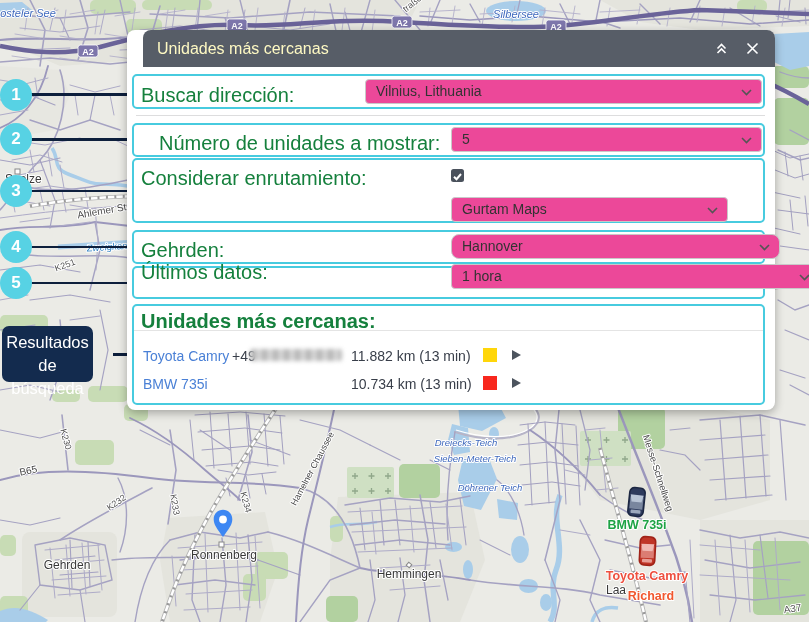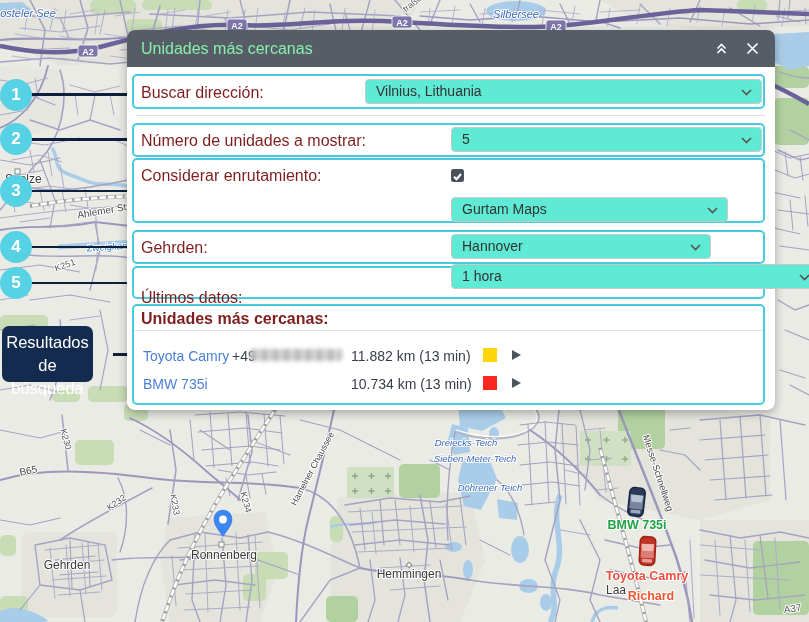--- a/index.html
+++ b/index.html
@@ -1,24 +1,24 @@
 <!DOCTYPE html>
 <html><head>
 <meta charset="utf-8">
 <style>
   html,body{margin:0;padding:0;}
   body{font-family:"Liberation Sans",sans-serif;}
   #stage{position:relative;width:809px;height:622px;overflow:hidden;background:#ebebe6;}
   #map{position:absolute;left:0;top:0;}
   #dialog{position:absolute;left:127px;top:30px;width:648px;height:380px;background:#fff;border-radius:8px;box-shadow:0 3px 10px rgba(0,0,0,.3);}
-  #hdr{position:absolute;left:0;top:0;right:0;height:37px;background:#575d67;border-radius:8px 8px 0 0;color:#86efac;font-size:16px;line-height:37px;padding-left:14px;box-sizing:border-box;}
+  #hdr{position:absolute;left:16px;top:0;right:0;height:37px;background:#575d67;border-radius:8px 8px 0 0;color:#fef9c3;font-size:16px;line-height:37px;padding-left:14px;box-sizing:border-box;}
   .hicon{position:absolute;top:12px;}
   .cbox{position:absolute;border:2px solid #47cbdf;border-radius:5px;background:#fff;box-sizing:border-box;}
-  .lbl{position:absolute;font-size:16px;color:#7f1d1d;}
-  .sel{position:absolute;height:25px;border:1px solid #c9c9c9;border-radius:4px;background:#5eead4;box-sizing:border-box;font-size:14px;color:#333;line-height:23px;padding-left:10px;}
+  .lbl{position:absolute;font-size:20px;color:#15803d;}
+  .sel{position:absolute;height:25px;border:1px solid #c9c9c9;border-radius:4px;background:#ec4899;box-sizing:border-box;font-size:14px;color:#333;line-height:23px;padding-left:10px;}
   .sel svg{position:absolute;right:9px;top:9px;}
   .divl{position:absolute;height:1px;background:#ddddde;}
   .link{position:absolute;font-size:14px;color:#4a80d6;}
   .rtxt{position:absolute;font-size:14px;color:#383e49;}
   .sq{position:absolute;width:14px;height:14px;}
   .tri{position:absolute;width:0;height:0;border-left:9px solid #4c545e;border-top:5.5px solid transparent;border-bottom:5.5px solid transparent;}
   .blurbar{position:absolute;left:250px;top:349px;width:92px;height:12px;background:repeating-linear-gradient(90deg,#bababa 0 7px,#dcdcdc 7px 11px);filter:blur(2px);border-radius:3px;}
   .num{position:absolute;width:32px;height:32px;border-radius:50%;background:#57d2e4;color:#fff;font-size:17px;font-weight:bold;text-align:center;line-height:32px;}
   .cline{position:absolute;height:2.5px;background:#0d1f3c;left:15px;}
   .cdot{position:absolute;width:6.5px;height:6.5px;border-radius:50%;background:#0d1f3c;left:130px;}
@@ -489,42 +489,42 @@
 
 <div class="cbox" style="left:132px;top:74px;width:633px;height:35px;"></div>
 <div class="lbl" style="left:141px;top:84px;">Buscar dirección:</div>
 <div class="sel" style="left:365px;top:79px;width:397px;">Vilnius, Lithuania<svg width="11" height="7" viewBox="0 0 11 7">
         <path d="M1 1 L5.5 5.5 L10 1" stroke="#555" stroke-width="1.6" fill="none"></path>
       </svg></div>
 
 <div class="divl" style="left:136px;top:115px;width:629px;"></div>
 
 <div class="cbox" style="left:132px;top:122.5px;width:633px;height:34px;"></div>
-<div class="lbl" style="left:141px;top:132px;">Número de unidades a mostrar:</div>
+<div class="lbl" style="left:159px;top:132px;">Número de unidades a mostrar:</div>
 <div class="sel" style="left:451px;top:127px;width:311px;">5<svg width="11" height="7" viewBox="0 0 11 7">
         <path d="M1 1 L5.5 5.5 L10 1" stroke="#555" stroke-width="1.6" fill="none"></path>
       </svg></div>
 
 <div class="cbox" style="left:132px;top:158px;width:633px;height:64.5px;"></div>
 <div class="lbl" style="left:141px;top:167px;text-align:center;">Considerar enrutamiento:</div>
 <div style="position:absolute;left:451px;top:168.5px;width:13px;height:13px;background:#4a515c;border-radius:2.5px;"><svg width="13" height="13" viewBox="0 0 13 13">
         <path d="M3 6.7 L5.5 9.2 L10 4" stroke="#fff" stroke-width="2" fill="none"></path>
       </svg></div>
 <div class="sel" style="left:451px;top:197px;width:277px;">Gurtam Maps<svg width="11" height="7" viewBox="0 0 11 7">
         <path d="M1 1 L5.5 5.5 L10 1" stroke="#555" stroke-width="1.6" fill="none"></path>
       </svg></div>
 
 <div class="cbox" style="left:132px;top:229.5px;width:633px;height:34px;"></div>
 <div class="lbl" style="left:141px;top:239px;">Gehrden:</div>
-<div class="sel" style="left:451px;top:234px;width:260px;">Hannover<svg width="11" height="7" viewBox="0 0 11 7">
+<div class="sel" style="left:451px;top:234px;width:329px;border-radius:8px;">Hannover<svg width="11" height="7" viewBox="0 0 11 7">
         <path d="M1 1 L5.5 5.5 L10 1" stroke="#555" stroke-width="1.6" fill="none"></path>
       </svg></div>
 
 <div class="cbox" style="left:132px;top:266px;width:633px;height:33px;"></div>
-<div class="lbl" style="left:141px;top:261px;margin-top:28px;">Últimos datos:</div>
+<div class="lbl" style="left:141px;top:261px;">Últimos datos:</div>
 <div class="sel" style="left:451px;top:264px;width:369px;">1 hora<svg width="11" height="7" viewBox="0 0 11 7">
         <path d="M1 1 L5.5 5.5 L10 1" stroke="#555" stroke-width="1.6" fill="none"></path>
       </svg></div>
 
 <div class="cbox" style="left:132px;top:303.5px;width:633px;height:101px;"></div>
 <div class="lbl" style="left:141px;top:310px;font-weight:bold;">Unidades más cercanas:</div>
 <div class="divl" style="left:134px;top:329.5px;width:629px;background:#e4e4e4;"></div>
 <div class="link" style="left:143px;top:348px;">Toyota Camry</div>
 <div class="rtxt" style="left:232px;top:348px;">+49</div>
 <div class="blurbar"></div>

